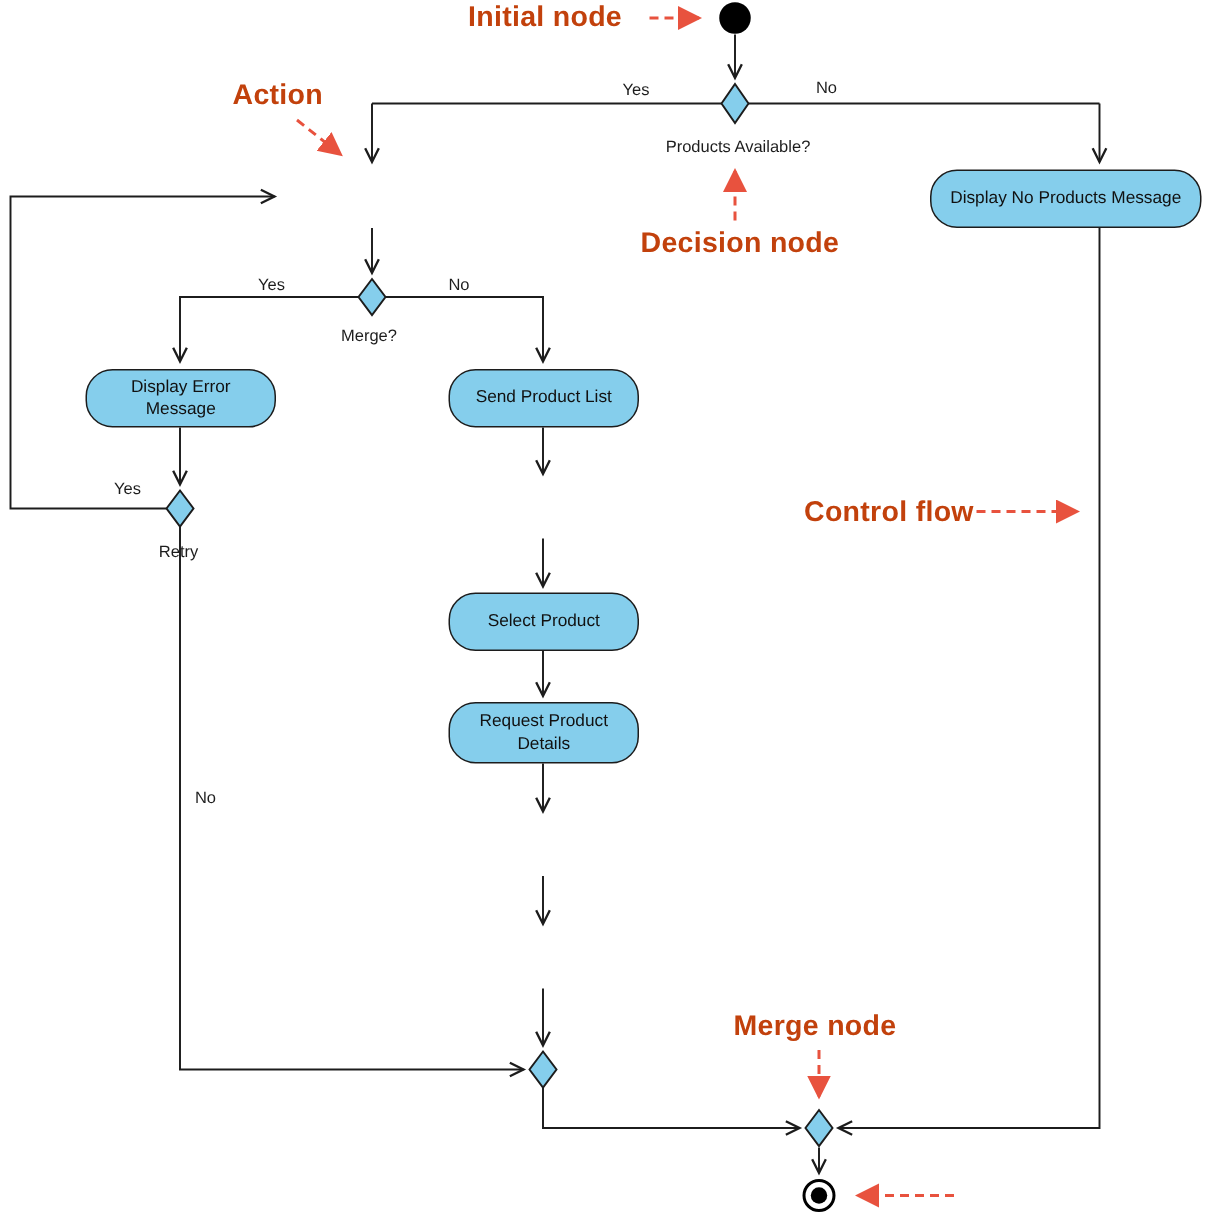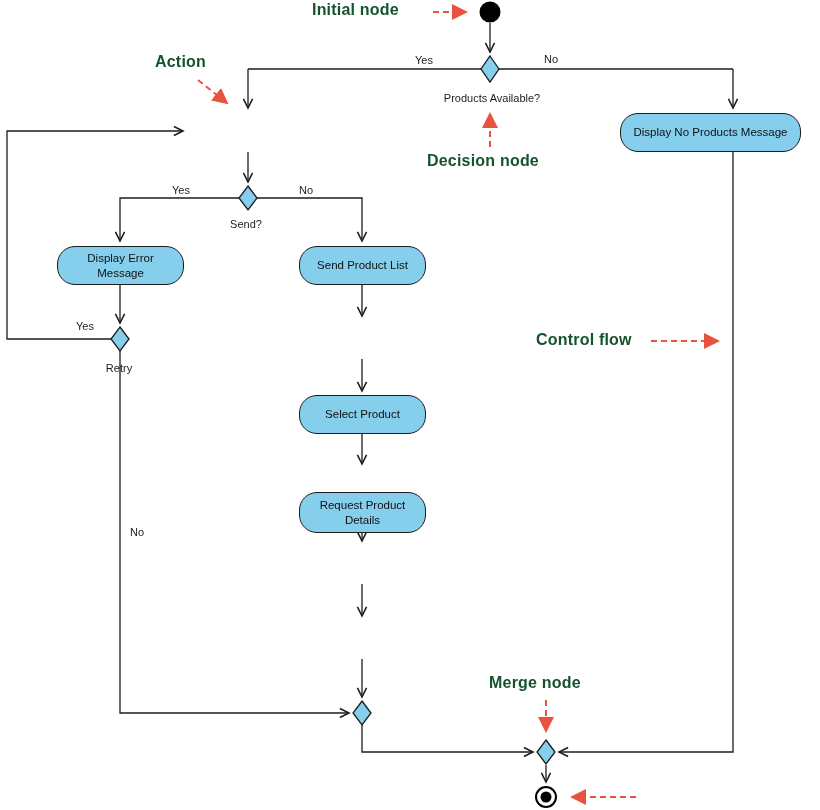--- a/index.html
+++ b/index.html
@@ -12,21 +12,21 @@
     position:absolute;z-index:2;box-sizing:border-box;
     background:#85CEEC;border:1.6px solid #1c1c1c;border-radius:18px;
     display:flex;align-items:center;justify-content:center;text-align:center;
     font-size:11.5px;color:#111;padding:2px 9px;line-height:1.25;
   }
   .guard{
     position:absolute;z-index:2;font-size:11px;color:#1d1d1d;white-space:nowrap;
     transform:translate(-50%,-50%);
   }
   .anno{
-    position:absolute;z-index:3;font-weight:bold;font-size:16px;color:#14532d;
+    position:absolute;z-index:3;font-weight:bold;font-size:19px;color:#c2410c;
     white-space:nowrap;letter-spacing:0.2px;
   }
 </style>
 </head>
 <body>
 
 <div class="canvas">
 
   <svg width="820" height="810" viewBox="0 0 820 810">
     <defs>
@@ -76,26 +76,26 @@
       <path d="M651,341 L718,341" marker-end="url(#arrow-red)"></path>
       <path d="M546,700 L546,731" marker-end="url(#arrow-red)"></path>
       <path d="M636,797 L572,797" marker-end="url(#arrow-red)"></path>
     </g>
   </svg>
 
   <div class="action" style="left:620px;top:113px;width:181px;height:39px">Display No Products Message</div>
   <div class="action" style="left:57px;top:246px;width:127px;height:39px">Display Error Message</div>
   <div class="action" style="left:299px;top:246px;width:127px;height:39px">Send Product List</div>
   <div class="action" style="left:299px;top:395px;width:127px;height:39px">Select Product</div>
-  <div class="action" style="left:299px;top:492px;width:127px;height:41px">Request Product Details</div>
+  <div class="action" style="left:299px;top:468px;width:127px;height:41px">Request Product Details</div>
 
   <span class="guard" style="left:424px;top:60px">Yes</span>
   <span class="guard" style="left:551px;top:59px">No</span>
   <span class="guard" style="left:492px;top:98px">Products Available?</span>
-  <span class="guard" style="left:246px;top:224px">Send?</span>
+  <span class="guard" style="left:246px;top:224px">Merge?</span>
   <span class="guard" style="left:181px;top:190px">Yes</span>
   <span class="guard" style="left:306px;top:190px">No</span>
   <span class="guard" style="left:85px;top:326px">Yes</span>
   <span class="guard" style="left:119px;top:368px">Retry</span>
   <span class="guard" style="left:137px;top:532px">No</span>
 
   <span class="anno" style="left:312px;top:1px">Initial node</span>
   <span class="anno" style="left:155px;top:53px">Action</span>
   <span class="anno" style="left:427px;top:152px">Decision node</span>
   <span class="anno" style="left:536px;top:331px">Control flow</span>

